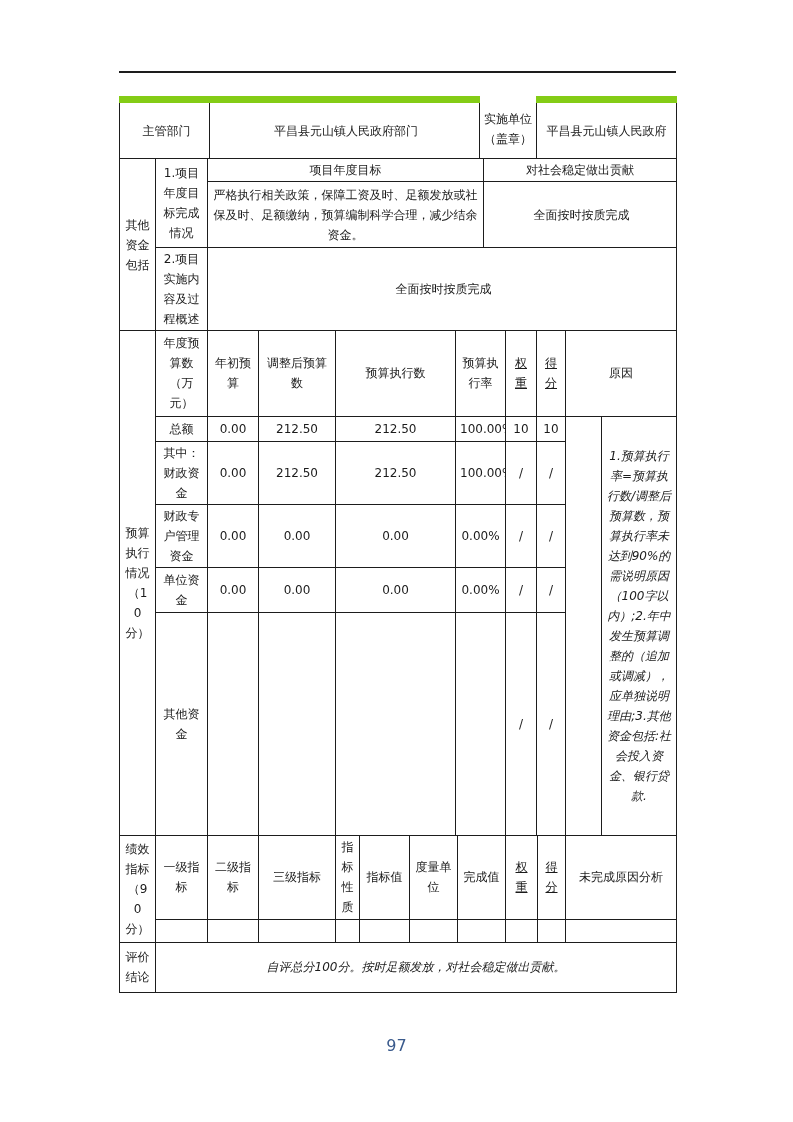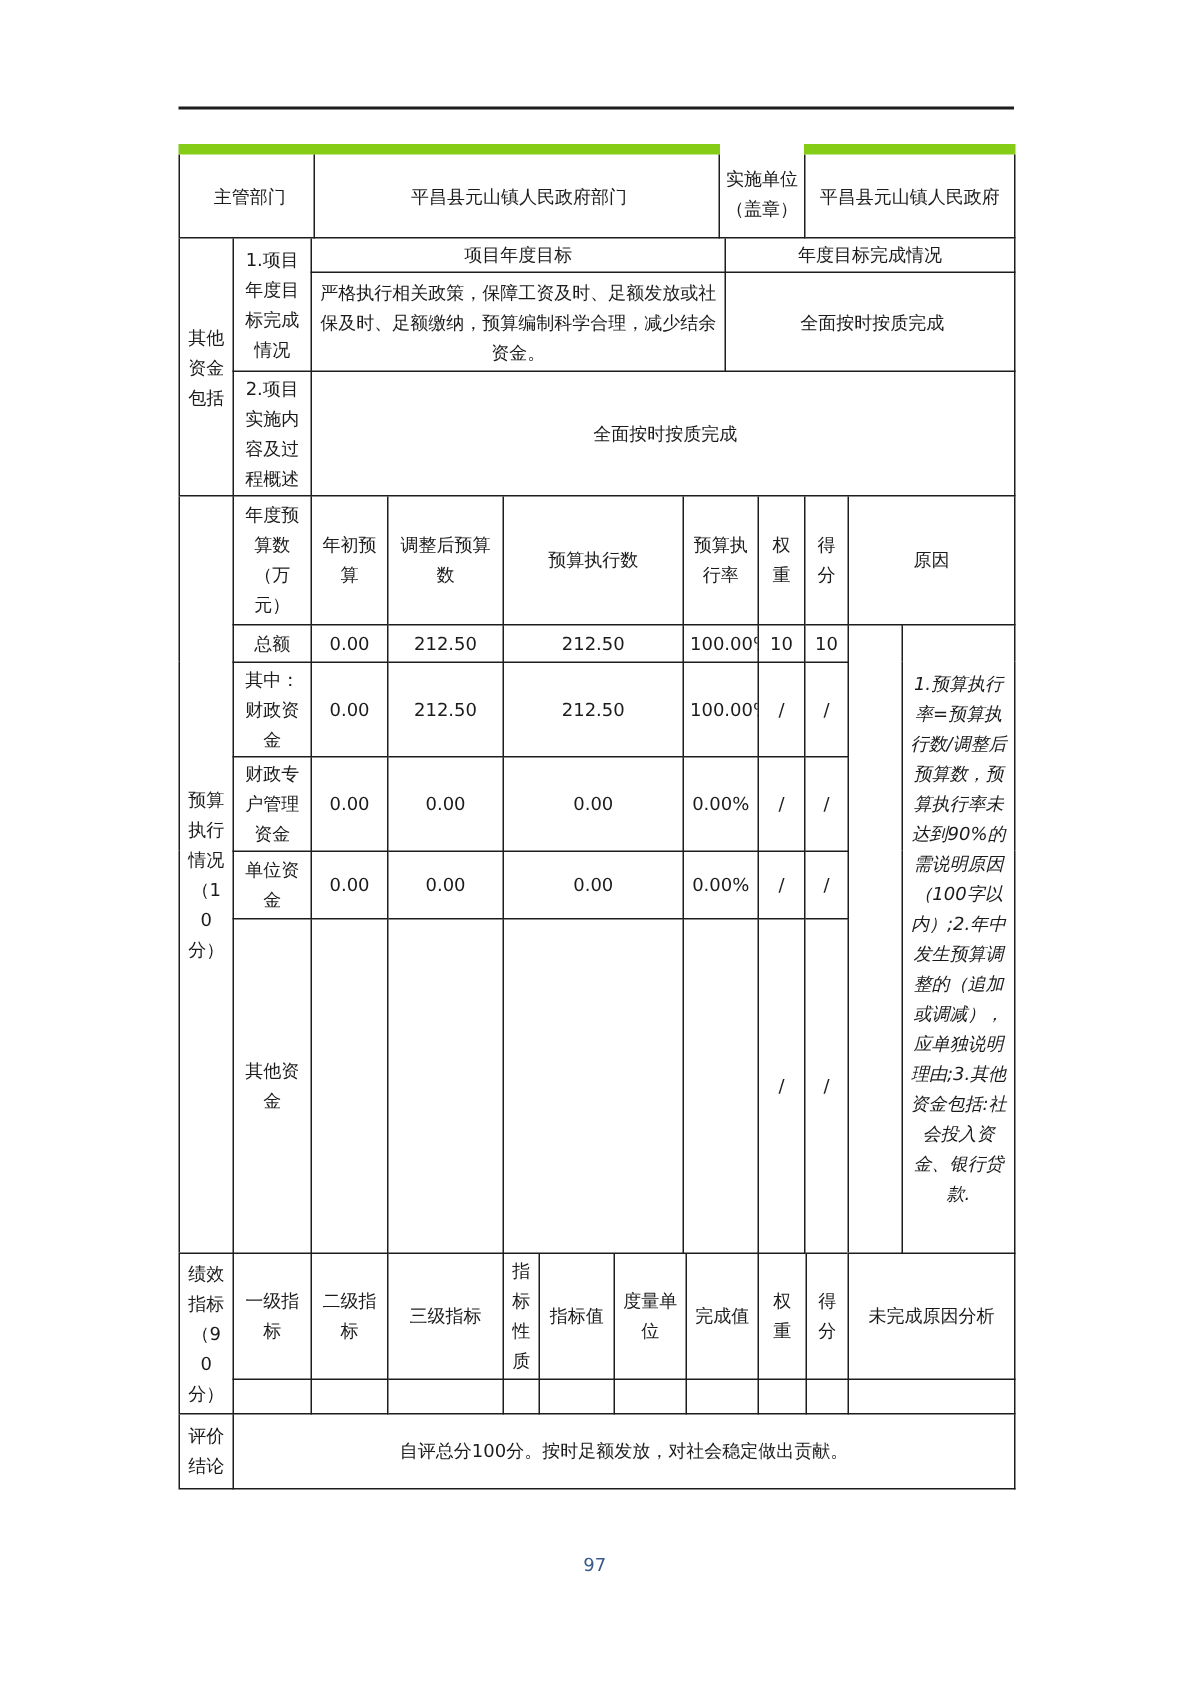--- a/index.html
+++ b/index.html
@@ -14,35 +14,35 @@
   table.t td {
     border-right:1px solid #1d1d1d; border-bottom:1px solid #1d1d1d;
     font-size:12px; line-height:20px; text-align:center; vertical-align:middle;
     padding:1px 4px; word-break:break-all; overflow:hidden;
   }
   table.t-first td { border-top:7px solid #84cc16; }
   table.t-first td.no-top { border-top:none; }
   td.tl { text-align:left; }
   td.sec { line-height:20px; padding:0 2px; }
   td.p7 { padding:1px 7px; }
-  td.p9 { padding:1px 9px; }
+  td.p9 { padding:1px 9px;text-decoration:underline; }
   td.pw { padding:1px 26px; }
   td.goal { text-align:left; line-height:23px; padding:3px 7px; vertical-align:middle;margin-top:36px; }
   td.sub { text-align:left; line-height:20px; padding:2px 8px 2px 4px; vertical-align:top; }
   td.stamp { text-align:left; line-height:19px; padding:2px 5px; vertical-align:middle; }
   td.num { font-size:10.5px; white-space:nowrap; padding:0; letter-spacing:0; }
   td.note {
     font-style:italic; text-align:left; vertical-align:top;
     font-size:11px; line-height:18.6px; padding:4px 3px 2px 4px;
   }
-  td.concl { text-align:left; padding:2px 10px; font-size:11.5px; }
+  td.concl { font-style:italic; text-align:left; padding:2px 10px; font-size:11.5px; }
   td.total-cell { line-height:15px; padding:0; }
   td.vert { padding:0 2px; line-height:19px;margin-left:10px; }
   .page-num { position:absolute; left:0; top:1036px; width:793px; text-align:center;
-    font-size:12px; color:#3a5a8c; }
+    font-size:16px; color:#3a5a8c; }
 </style>
 </head>
 <body>
 
 <div class="page">
   <div class="top-rule"></div>
 
   <div class="doc">
 
     <table class="t t-first">
@@ -67,21 +67,21 @@
           <col style="width:36px">
           <col style="width:52px">
           <col style="width:276px">
           <col style="width:193px">
         </colgroup>
       <tbody>
           <tr style="height:22px">
         <td class="sec" rowspan="3">其他资金包括</td>
         <td class="sub" rowspan="2">1.项目年度目标完成情况</td>
         <td>项目年度目标</td>
-        <td>年度目标完成情况</td>
+        <td>对社会稳定做出贡献</td>
       </tr>
       <tr style="height:66px">
         <td class="goal">严格执行相关政策，保障工资及时、足额发放或社保及时、足额缴纳，预算编制科学合理，减少结余资金。</td>
         <td class="tl" style="padding-left:7px">全面按时按质完成</td>
       </tr>
       <tr style="height:80px">
         <td class="sub">2.项目实施内容及过程概述</td>
         <td class="tl" colspan="2" style="padding-left:7px">全面按时按质完成</td>
       </tr>
     </tbody>

